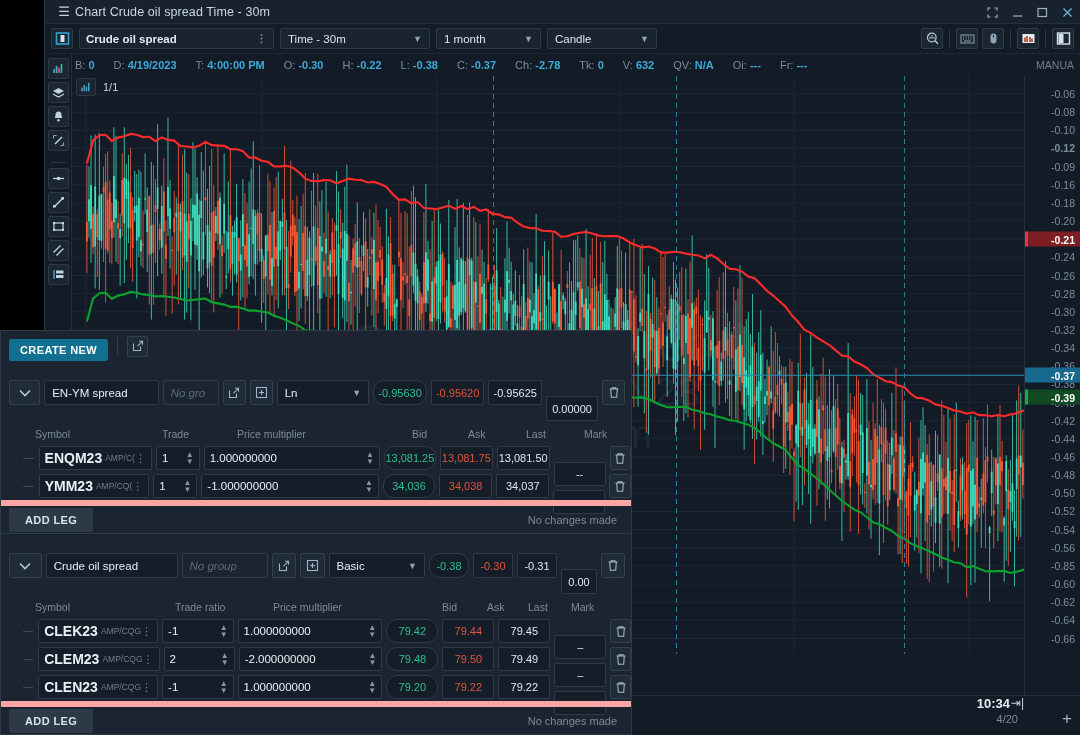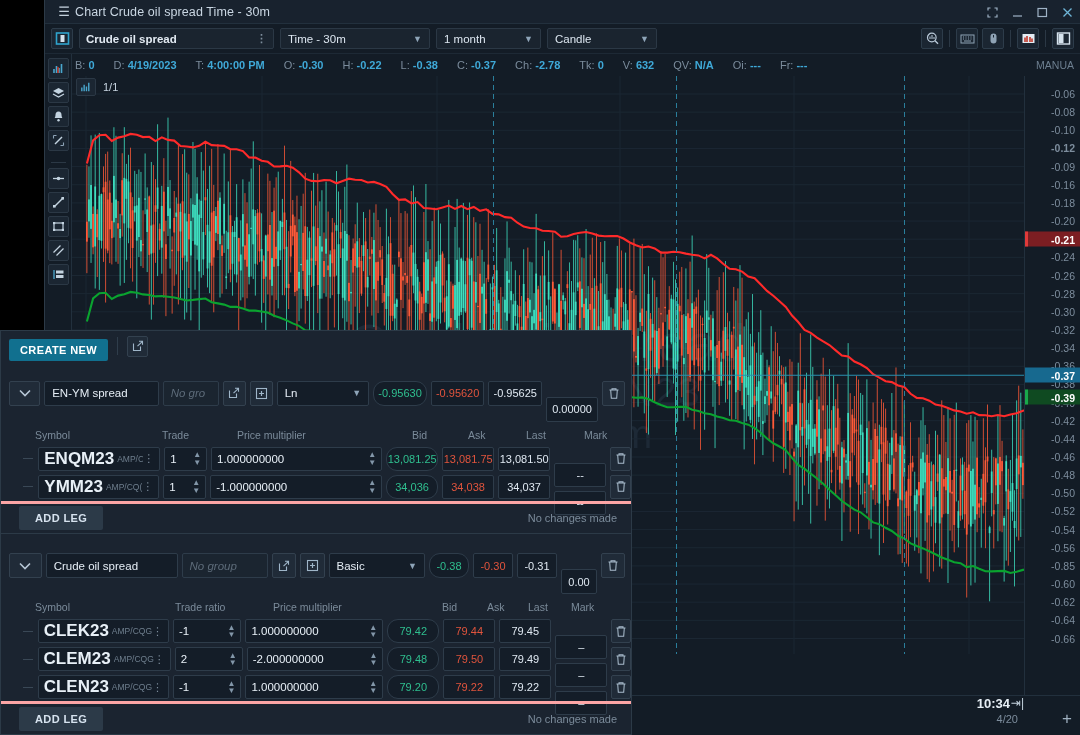--- a/index.html
+++ b/index.html
@@ -159,28 +159,28 @@
   .trash { width:25px; height:25px; border:1px solid #33414f; border-radius:2px; background:#202b38;
            display:flex; align-items:center; justify-content:center; cursor:pointer;}
 
   
   .legs { padding-left: 22px; }
   .legs-head { display:flex; align-items:center; height:20px; color:#7b8b9a; font-size:10.5px; padding-left:12px;}
   .leg-row { display:flex; align-items:center; gap:4px; height:28px; padding-left:0px; position:relative;}
   .tree { width:12px; border-top:1px solid #3a4856; margin-right:1px; }
   .sym-box { width:122px; height:24px; background:#141d28; border:1px solid #2e3c4a; border-radius:2px;
              display:flex; align-items:center; padding:0 5px; justify-content:space-between; }
-  .sym-box .nm { color:#e8f0f7; font-size:17px; font-weight:bold; }
+  .sym-box .nm { color:#e8f0f7; font-size:14px; font-weight:bold; }
   .sym-box .ex { color:#6f7f8e; font-size:8.5px; margin-left:3px; flex:1; overflow:hidden; white-space:nowrap;}
   .dots { color:#7d8d9c; font-size:11px; line-height:.8; letter-spacing:0; cursor:pointer;}
   .num-box { height:24px; background:#141d28; border:1px solid #2e3c4a; border-radius:2px;
              display:flex; align-items:center; justify-content:space-between; padding:0 5px; color:#e8f0f7; font-size:11.5px;}
   .spin { color:#8397a9; font-size:8px; line-height:.95; display:flex; flex-direction:column; }
-  .addleg-row { display:flex; align-items:center; height:36px; padding-left:18px; position:relative;
-                border-top:3px solid #fca5a5;gap:26px;}
+  .addleg-row { display:flex; align-items:center; height:36px; padding-left:8px; position:relative;
+                border-top:6px solid #fca5a5;gap:26px;}
   .btn-addleg { background:#2c3a48; color:#d6e2ee; font-size:11px; font-weight:bold; letter-spacing:.4px;
                 padding:6px 16px; border:none; border-radius:2px; cursor:pointer; }
   .nochg { margin-left:auto; margin-right:14px; color:#7b8b9a; font-size:11px; }
   .sec-div { border-top:1px solid #2c3a47; }
 </style>
 </head>
 <body>
 
 <div id="root">
 

